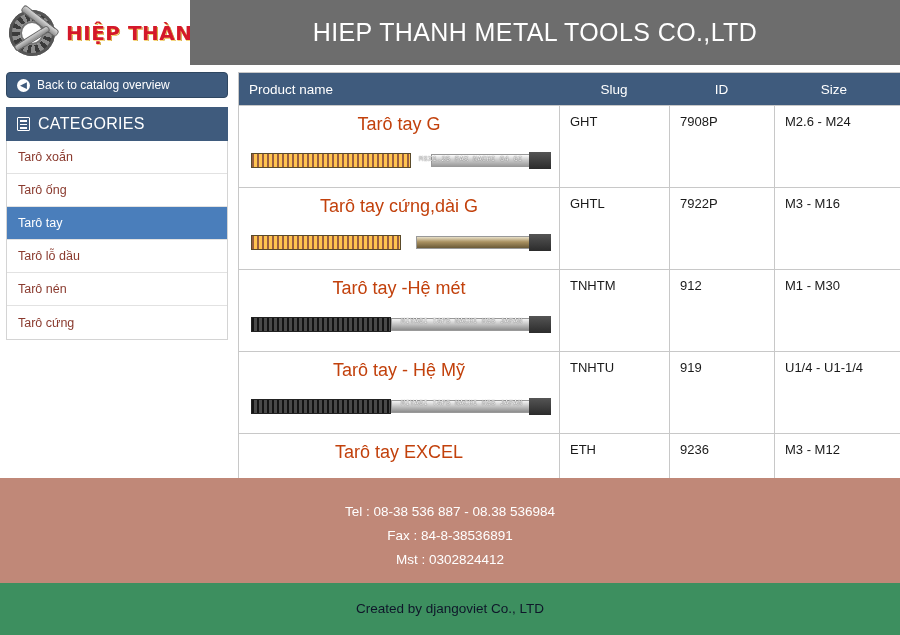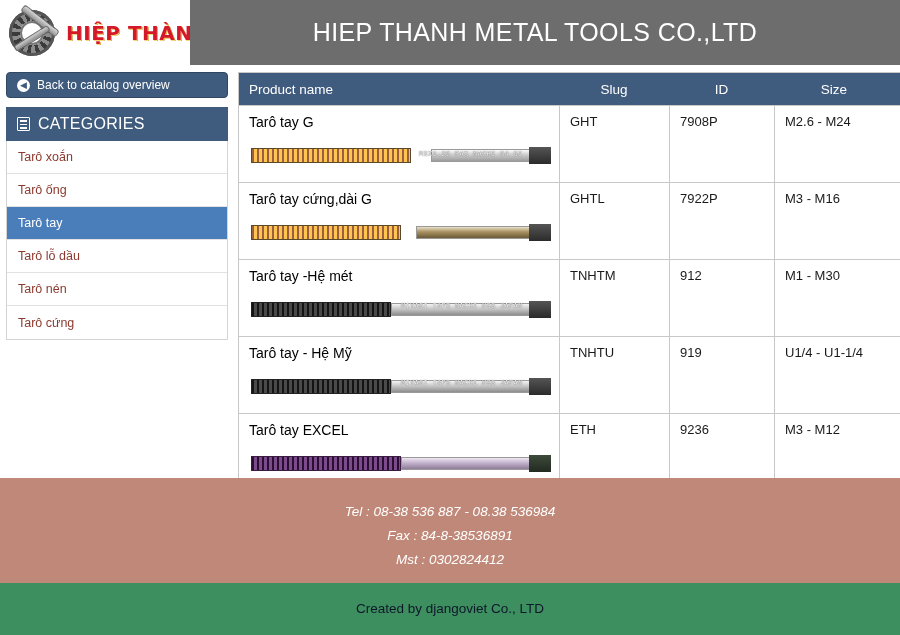--- a/index.html
+++ b/index.html
@@ -206,23 +206,24 @@
   .cell {
     padding: 8px 10px 6px 10px;
     font-size: 13px;
     color: #1a1a1a;
   }
   .cell.c-slug, .cell.c-id, .cell.c-size {
     border-left: 1px solid #c8c8c8;
     line-height: 16px;
   }
   .prod-name {
-    font-size: 14px;
-    color: #000000;
+    font-size: 18px;
+    color: #c2410c;
     margin-bottom: 4px;
+    text-align: center;
   }
   .prod-img {
     width: 300px;
     height: 42px;
     position: relative;
     overflow: hidden;
     background: #ffffff;
     margin-left: 2px;
   }
 
@@ -283,21 +284,20 @@
   .contact {
     position: absolute;
     left: 0; top: 478px;
     width: 900px; height: 105px;
     background: #c08878;
     color: #ffffff;
     text-align: center;
     padding-top: 22px;
     font-size: 13.5px;
     line-height: 24px;
-    font-style: italic;
   }
   .credit {
     position: absolute;
     left: 0; top: 583px;
     width: 900px; height: 52px;
     background: #3d8f5f;
     color: #0f172a;
     text-align: center;
     line-height: 52px;
     font-size: 13.5px;

